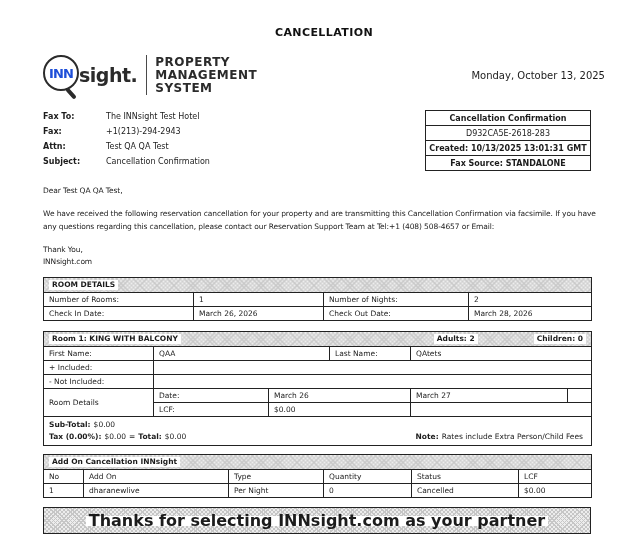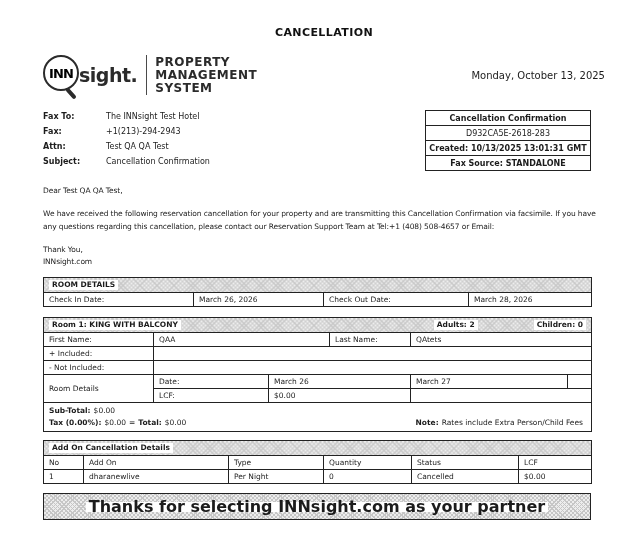--- a/index.html
+++ b/index.html
@@ -8,21 +8,21 @@
   .page { padding: 26px 30px 0 43px; border-radius: 18px; }
 
   .doc-title { text-align: center; font-size: 11px; font-weight: bold; letter-spacing: .4px; color:#111; }
 
   
   .header-row { display: flex; justify-content: space-between; align-items: center; margin-top: 13px; height: 46px; width: 562px; }
   .logo { display: flex; align-items: center; }
   .logo-mark { position: relative; width: 40px; height: 40px; }
   .logo-circle { width: 36px; height: 36px; border: 2.5px solid #2b2b2b; border-radius: 50%;
                  display: flex; align-items: center; justify-content: center;
-                 font-weight: bold; font-size: 13px; letter-spacing: -0.8px; color:#000000; }
+                 font-weight: bold; font-size: 13px; letter-spacing: -0.8px; color:#1d4ed8; }
   .logo-handle { position: absolute; left: 26px; bottom: -5px; width: 4px; height: 13px;
                  background: #2b2b2b; border-radius: 2px; transform: rotate(-42deg); }
   .logo-word { font-weight: bold; font-size: 19px; color:#2b2b2b; letter-spacing: -0.5px; margin-left: -4px; }
   .logo-divider { width: 1px; height: 40px; background: #4a4a4a; margin: 0 8px 0 9px; }
   .logo-tagline { font-size: 12px; font-weight: bold; letter-spacing: .5px; line-height: 13px; color: #2b2b2b; }
   .header-date { font-size: 10px; color:#1c1c1c; }
 
   
   .fax-row { display: flex; justify-content: space-between; margin-top: 11px; width: 548px; }
   .fax-field { display: flex; font-size: 8px; line-height: 15px; gap: 16px; }
@@ -142,20 +142,26 @@
         <col style="width:150px">
         <col style="width:130px">
         <col style="width:145px">
         <col style="width:123px">
       </colgroup>
     <tbody>
         <tr>
       <td colspan="4" class="bar hatch">
         <span class="patch">ROOM DETAILS</span>
       </td>
+    </tr>
+    <tr>
+      <td>Number of Rooms:</td>
+      <td>1</td>
+      <td>Number of Nights:</td>
+      <td>2</td>
     </tr>
     <tr>
       <td>Check In Date:</td>
       <td>March 26, 2026</td>
       <td>Check Out Date:</td>
       <td>March 28, 2026</td>
     </tr>
   </tbody>
     </table>
 
@@ -232,21 +238,21 @@
       <col style="width:40px">
         <col style="width:145px">
         <col style="width:95px">
       <col style="width:88px">
         <col style="width:107px">
         <col style="width:73px">
     </colgroup>
     <tbody>
         <tr>
       <td colspan="6" class="bar hatch">
-        <span class="patch">Add On Cancellation Details</span>
+        <span class="patch">Add On Cancellation INNsight</span>
       </td>
     </tr>
     <tr>
       <td>No</td>
       <td>Add On</td>
       <td>Type</td>
       <td>Quantity</td>
       <td>Status</td>
       <td>LCF</td>
     </tr>

